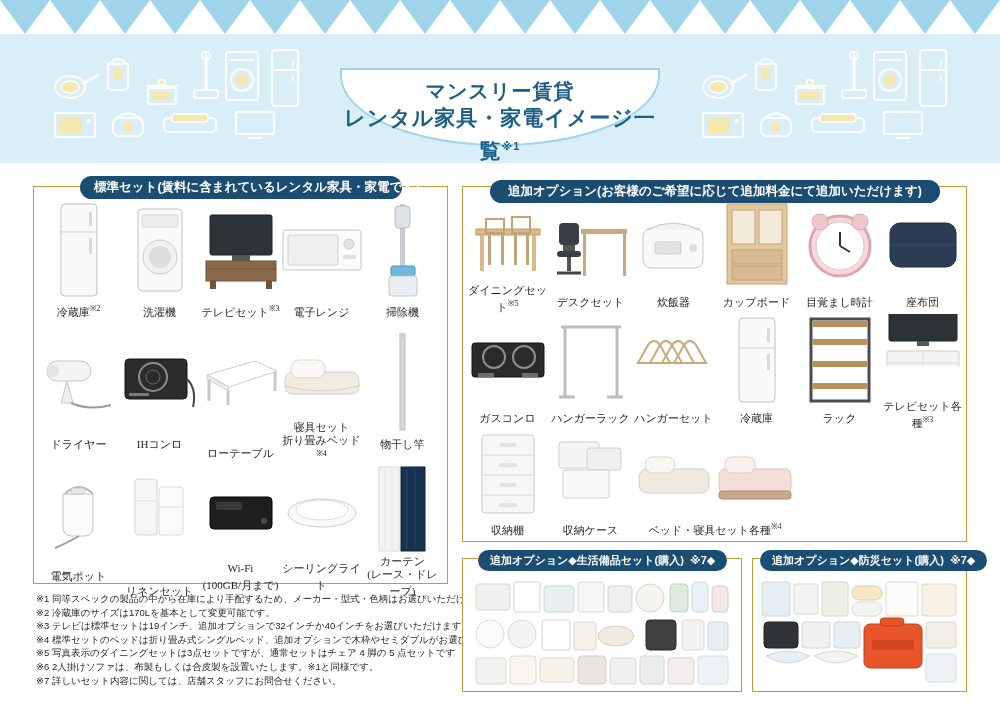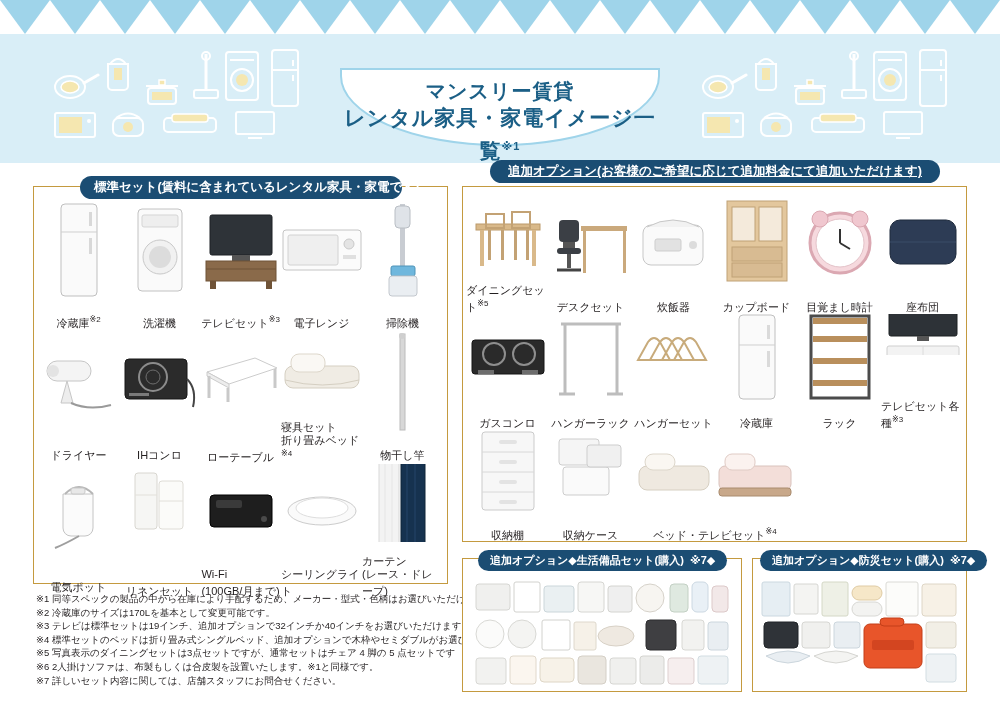--- a/index.html
+++ b/index.html
@@ -72,22 +72,23 @@
   .grid{position:absolute;display:flex;flex-wrap:wrap;}
   .cell{
     display:flex;flex-direction:column;align-items:center;justify-content:flex-start;
     box-sizing:border-box;
   }
   .thumb{
     display:flex;align-items:center;justify-content:center;
     overflow:hidden;
   }
   .caption{
-    font-size:11px;line-height:13px;color:#231f20;margin-top:13px;
+    font-size:11px;line-height:13px;text-align:center;color:#231f20;margin-top:2px;
     white-space:pre-line;
+    font-family:Liberation Serif, serif;
   }
   .caption .note{font-size:8px;vertical-align:super;}
 
   
   .notes{
     position:absolute;left:36px;top:592px;width:420px;
     font-size:9.5px;line-height:13.6px;color:#231f20;
   }
   .notes div{white-space:nowrap;}
 
@@ -436,21 +437,21 @@
     <div>※1 同等スペックの製品の中から在庫により手配するため、メーカー・型式・色柄はお選びいただけません</div>
     <div>※2 冷蔵庫のサイズは170Lを基本として変更可能です。</div>
     <div>※3 テレビは標準セットは19インチ、追加オプションで32インチか40インチをお選びいただけます</div>
     <div>※4 標準セットのベッドは折り畳み式シングルベッド、追加オプションで木枠やセミダブルがお選びいただけます。</div>
     <div>※5 写真表示のダイニングセットは3点セットですが、通常セットはチェア 4 脚の 5 点セットです</div>
     <div>※6 2人掛けソファは、布製もしくは合皮製を設置いたします。※1と同様です。</div>
     <div>※7 詳しいセット内容に関しては、店舗スタッフにお問合せください。</div>
   </div>
 
   <div class="panel" style="left:462px;top:186px;width:505px;height:356px;"></div>
-  <div class="panel-title" style="left:490px;top:160px;width:450px;text-decoration:underline;">追加オプション(お客様のご希望に応じて追加料金にて追加いただけます)</div>
+  <div class="panel-title" style="left:490px;top:180px;width:450px;">追加オプション(お客様のご希望に応じて追加料金にて追加いただけます)</div>
 
   <div class="grid" style="left:466px;top:198px;width:498px;">
 
     <div class="cell" style="width:83px;height:116px;">
       <div class="thumb" style="height:92px">
         <svg width="80" height="82" viewBox="0 0 80 82">
             <rect x="8" y="30" width="64" height="6" fill="#d9b98a" stroke="#bb9a6b"></rect>
             <rect x="12" y="36" width="4" height="36" fill="#d9b98a"></rect>
             <rect x="64" y="36" width="4" height="36" fill="#d9b98a"></rect>
             <rect x="18" y="20" width="18" height="14" fill="none" stroke="#c3a274" stroke-width="2"></rect>
@@ -642,21 +643,21 @@
               <rect x="4" y="34" width="70" height="24" rx="8" fill="#efe9e0" stroke="#d6cfc2"></rect>
               <rect x="10" y="22" width="30" height="16" rx="8" fill="#faf7f2" stroke="#ddd7cb"></rect>
             </g>
             <g>
               <rect x="84" y="34" width="72" height="24" rx="6" fill="#f3ded9" stroke="#d9c2bc"></rect>
               <rect x="90" y="22" width="30" height="16" rx="7" fill="#fbf2ef" stroke="#e0cbc5"></rect>
               <rect x="84" y="56" width="72" height="8" rx="3" fill="#c8a88a" stroke="#aa8c6f"></rect>
             </g>
           </svg>
       </div>
-      <div class="caption"><span>ベッド・テレビセット</span><span class="note">※4</span></div>
+      <div class="caption"><span>ベッド・寝具セット各種</span><span class="note">※4</span></div>
     </div>
   </div>
 
   <div class="sub-panel" style="left:462px;top:558px;width:280px;height:134px;"></div>
   <div class="sub-title" style="left:478px;top:550px;"><span>追加オプション◆生活備品セット(購入)</span>&nbsp;&nbsp;<span>※7◆</span></div>
   <div class="photo-fill" style="left:470px;top:578px;width:264px;height:110px;">
     <svg width="264" height="110" viewBox="0 0 264 110">
       <rect x="0" y="0" width="264" height="110" fill="#ffffff"></rect>
       <rect x="6" y="6" width="34" height="26" rx="3" fill="#f0f0ee" stroke="#d6d6d2"></rect>
       <rect x="44" y="4" width="26" height="30" rx="2" fill="#ffffff" stroke="#d2d2ce"></rect>

